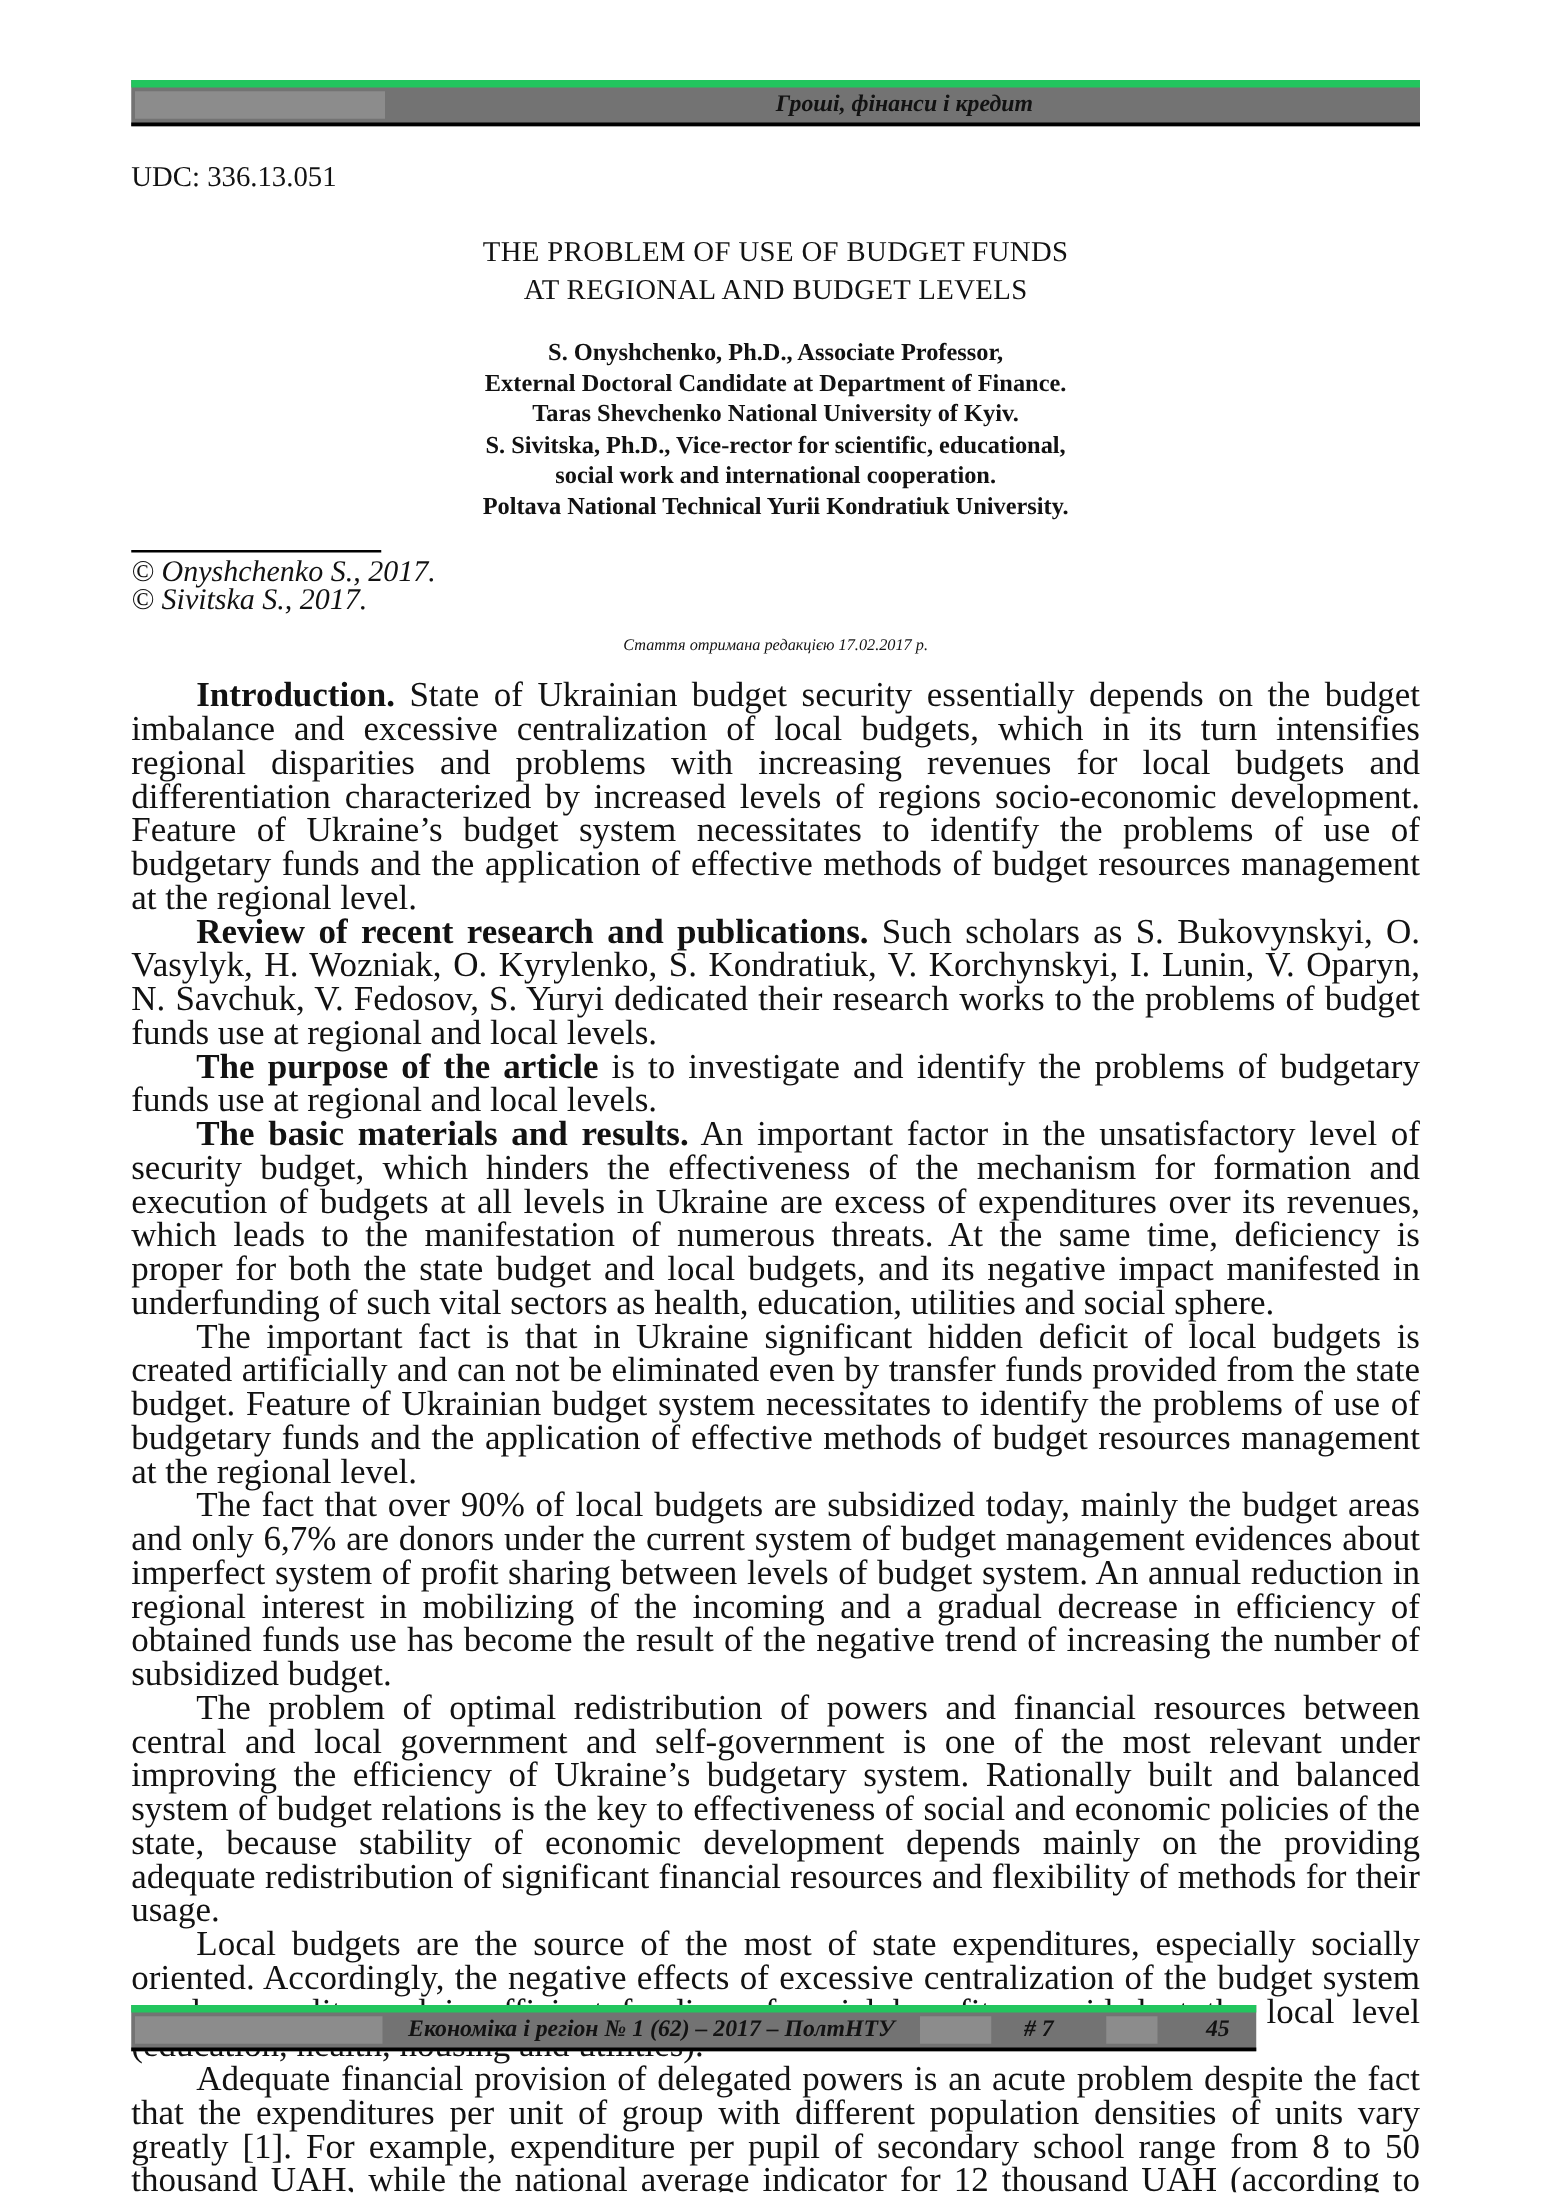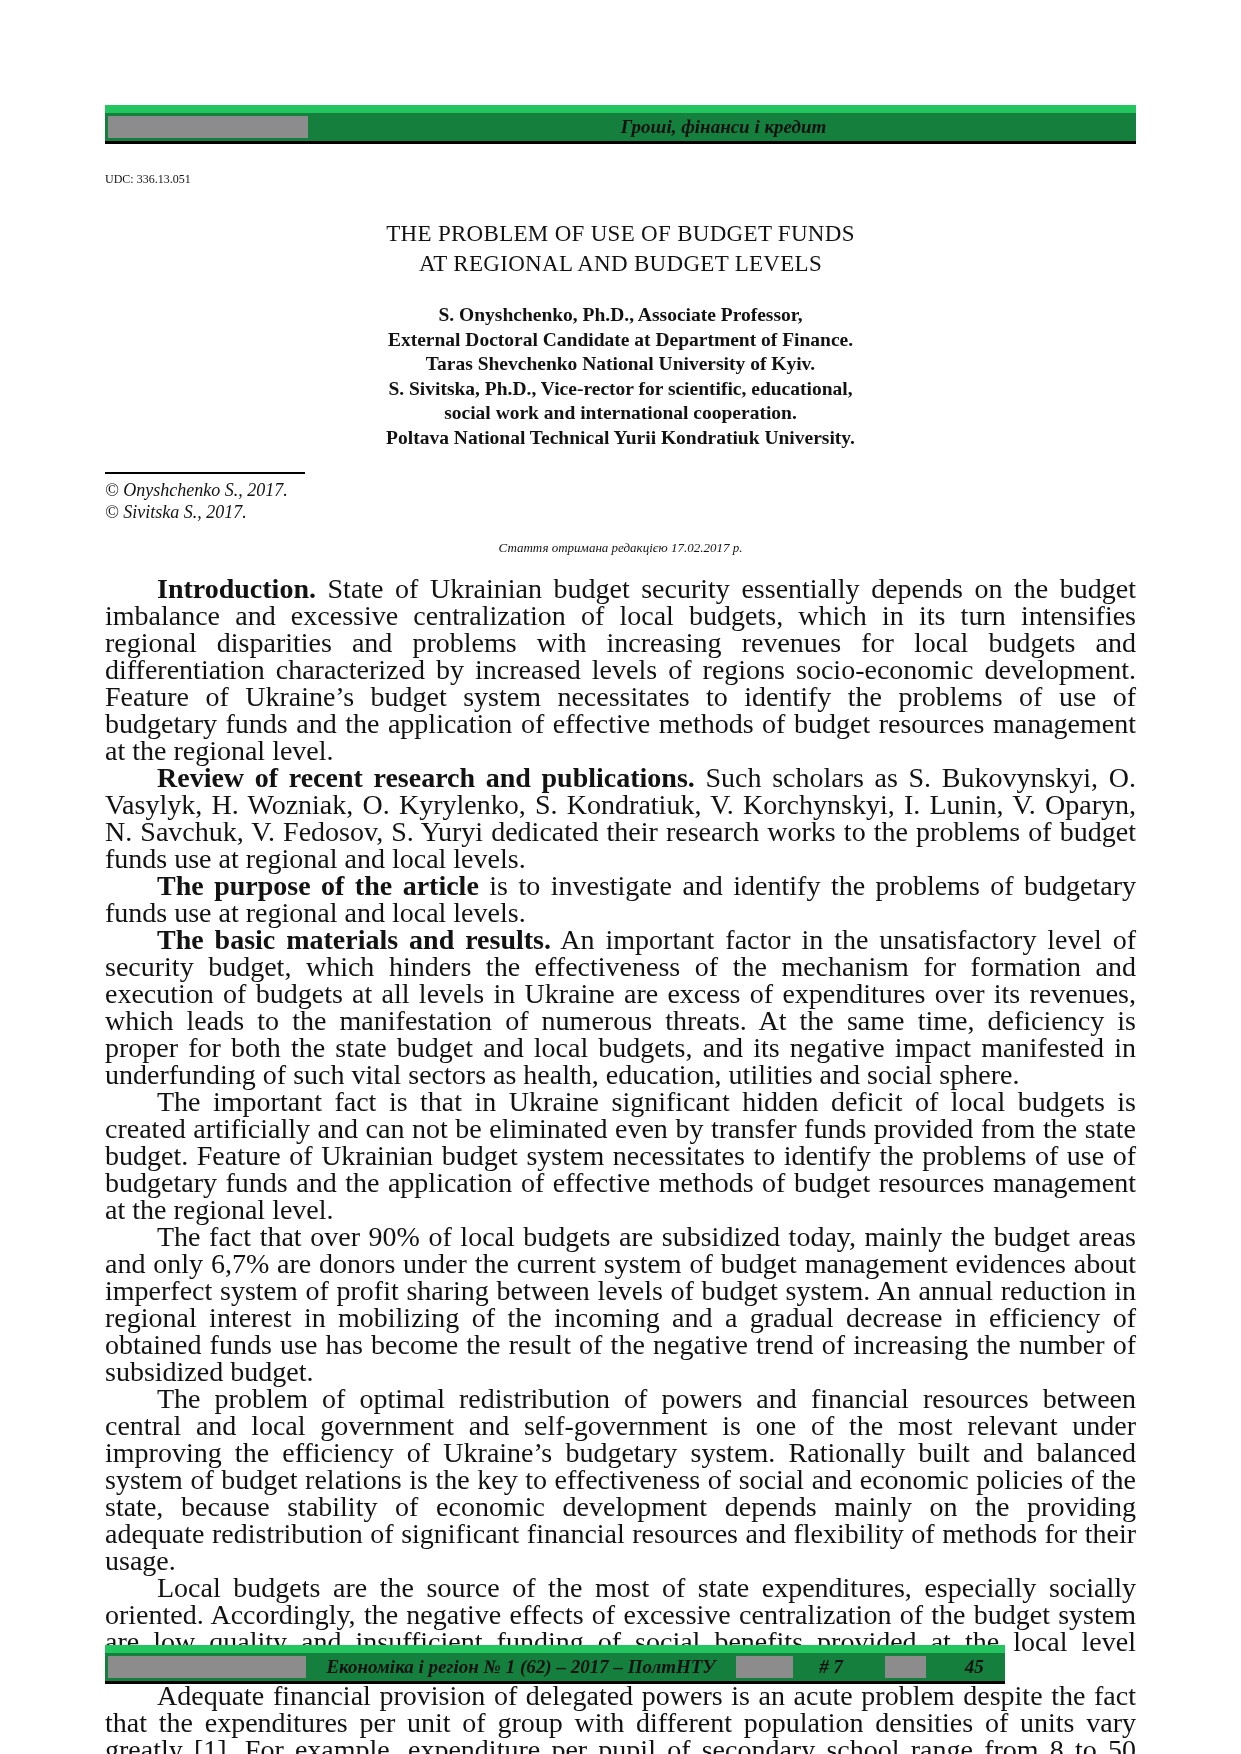--- a/index.html
+++ b/index.html
@@ -13,40 +13,39 @@
     color: #121212;
     font-family: "Liberation Serif", serif;
     overflow: hidden;
   }
   .content { padding: 64px 105px 0 105px; }
 
   
   .band {
     display: flex;
     align-items: stretch;
-    border-top: 8px solid #22c55e;
+    border-top: 6px solid #22c55e;
     border-bottom: 3px solid #000;
     padding: 3px;
     gap: 6px;
-    background: #15803d;
-    margin-top: 41px;
+    background: #737373;
   }
   .gray-block { background: #8c8c8c; }
   .band-text {
     font-weight: bold;
     font-style: italic;
     font-size: 19px;
     line-height: 22px;
     text-align: center;
     white-space: nowrap;
   }
   .header-gray { width: 200px; }
   .header-band .band-text { flex: 1; }
 
-  .udc { margin-top: 28px; font-size: 12px; }
+  .udc { margin-top: 28px; font-size: 23px; }
 
   .title {
     margin-top: 32px;
     text-align: center;
     font-weight: normal;
     font-size: 23px;
     line-height: 30px;
     letter-spacing: 0.3px;
   }
 
@@ -54,21 +53,21 @@
     margin-top: 24px;
     text-align: center;
     font-weight: bold;
     font-size: 19.5px;
     line-height: 24.5px;
   }
 
   .copyright {
     margin-top: 22px;
     font-style: italic;
-    font-size: 18px;
+    font-size: 24px;
     line-height: 22px;
   }
   .copyright-rule {
     width: 200px;
     border-top: 2px solid #000;
     margin-bottom: 5px;
   }
 
   .received { margin-top: 17px; font-style: italic; font-size: 13px; text-align: center; }
 

